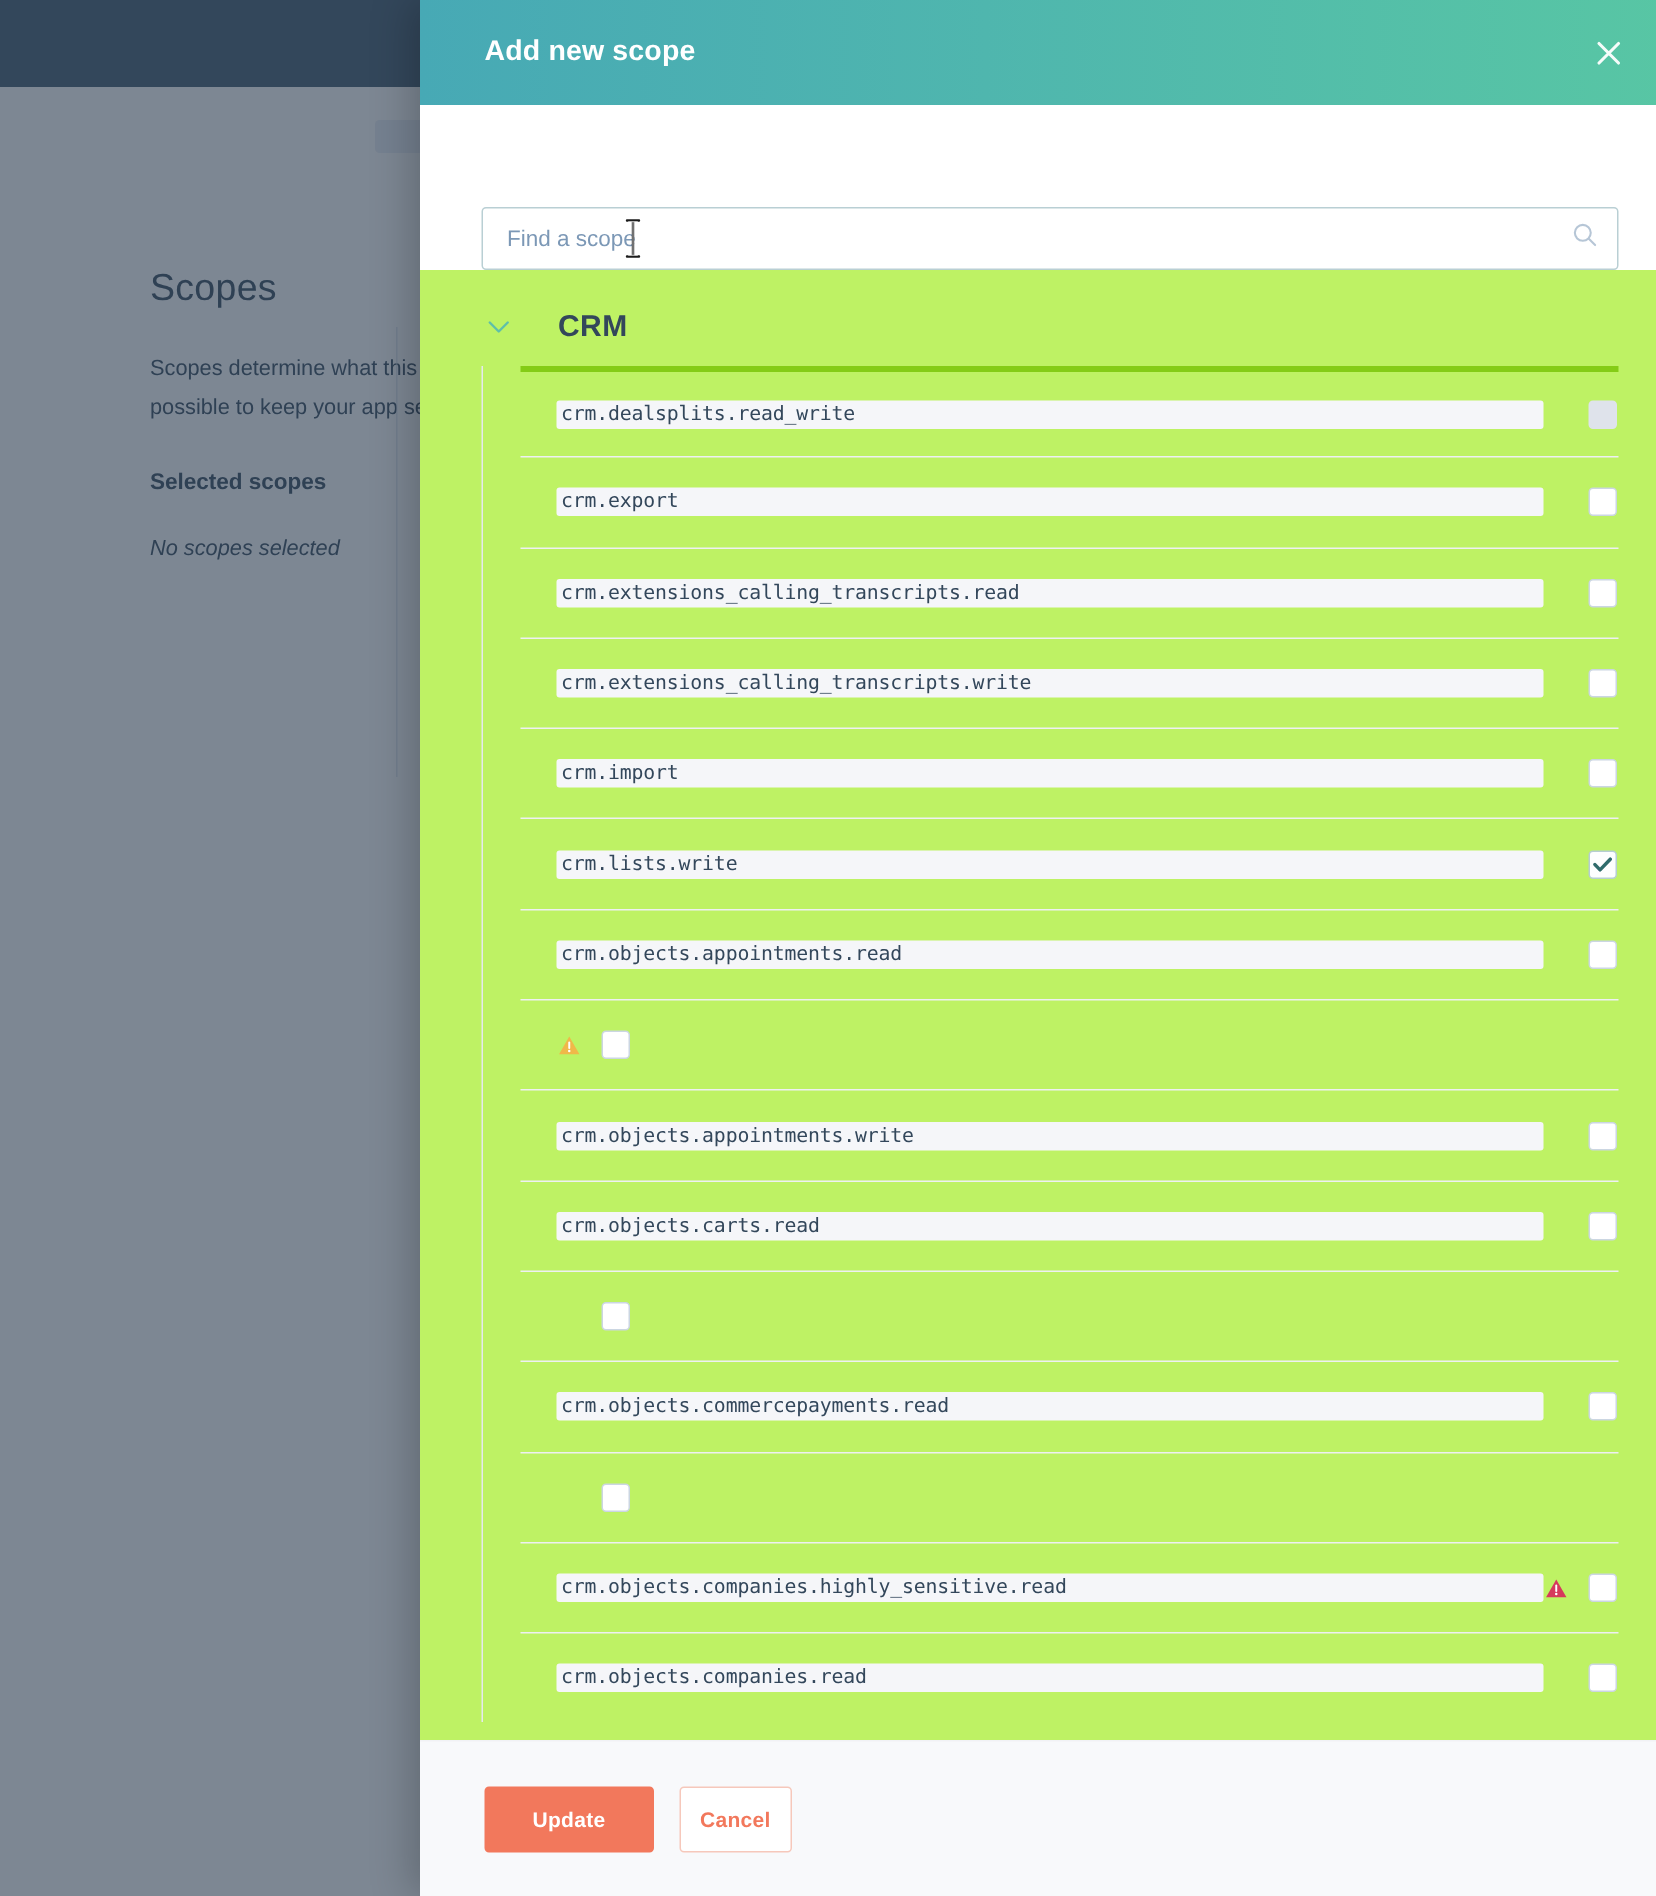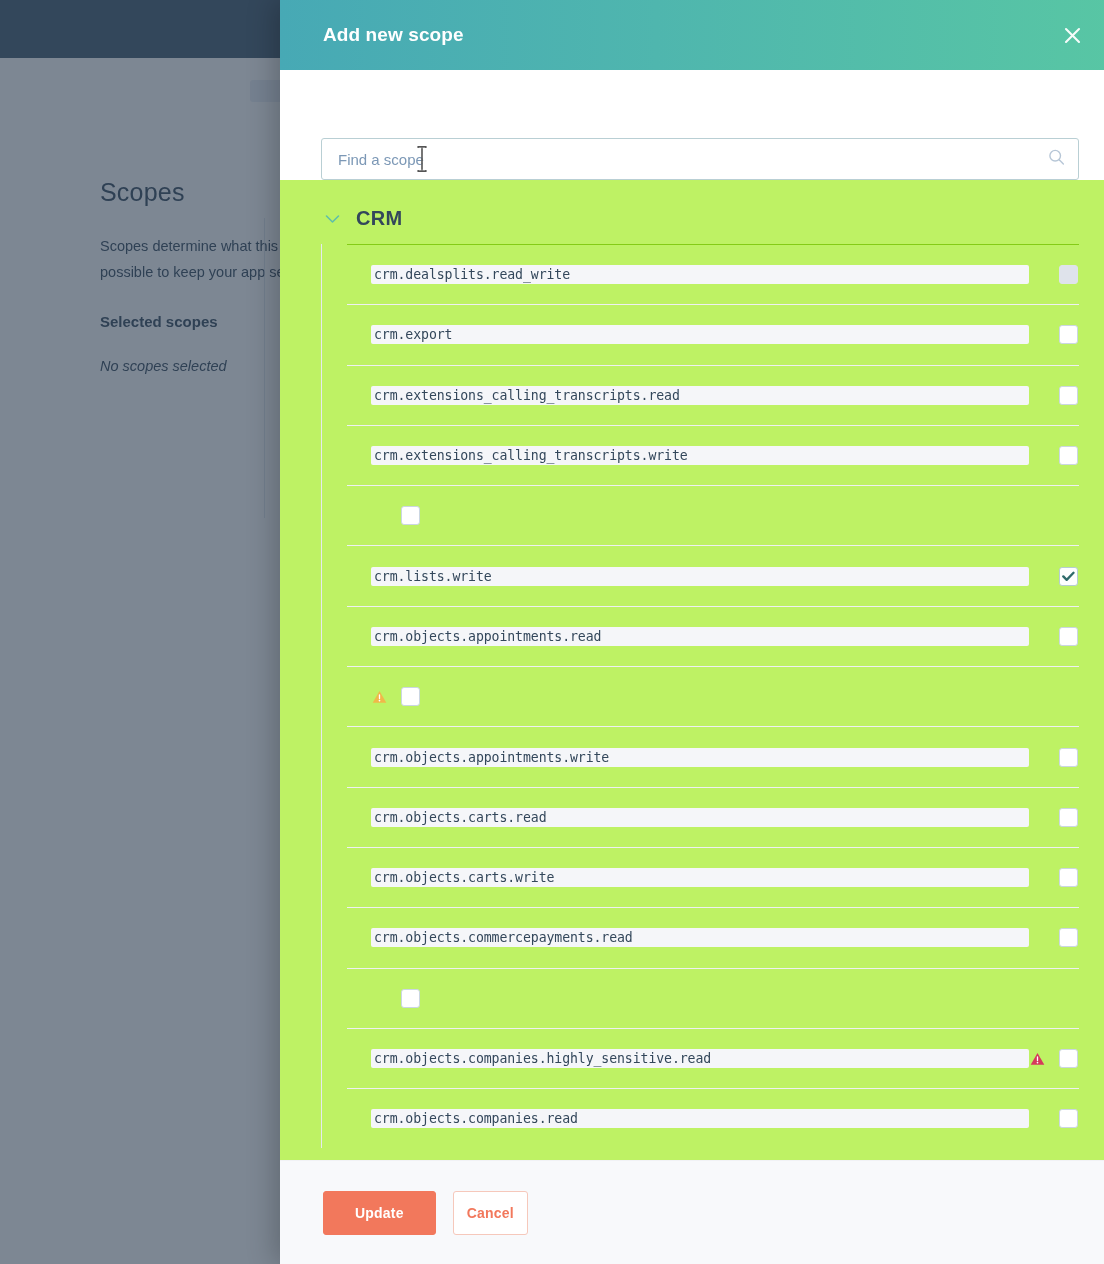--- a/index.html
+++ b/index.html
@@ -183,21 +183,21 @@
   .list-zone {
     flex: 1 1 auto;
     overflow: hidden;
     padding: 0 38px 0 41px;
     position: relative;
   }
 
   .group-header {
     display: flex;
     align-items: center;
-    gap: 16px;
+    gap: 32px;
     padding: 27px 0 14px 4px;
   }
   .chevron { display: block; }
   .group-title {
     font-size: 20px;
     font-weight: 700;
     color: #33475b;
     letter-spacing: .3px;
   }
 
@@ -213,21 +213,21 @@
     background: #e5e9ef;
   }
 
   .scope-row {
     display: flex;
     align-items: center;
     height: 60.3px;
     border-top: 1px solid #eef0f3;
     padding: 0 0 0 24px;
   }
-  .scope-row:first-child { border-top: 1px solid #84cc16; justify-content: flex-end; }
+  .scope-row:first-child { border-top: 4px solid #84cc16; justify-content: flex-end; }
 
   .scope-name {
     flex: 1 1 auto;
     font-family: "DejaVu Sans Mono", monospace;
     font-size: 13.2px;
     color: #33475b;
     background: #f5f6f9;
     padding: 2px 3px;
     border-radius: 2px;
     letter-spacing: -.1px;
@@ -376,20 +376,21 @@
               </div>
             </div>
             <div class="scope-row">
               <span class="scope-name">crm.extensions_calling_transcripts.write</span>
               <div class="row-right">
                 <span class="warn-slot"></span>
                 <span class="cbox"></span>
               </div>
             </div>
             <div class="scope-row">
+              <span class="scope-name">crm.import</span>
               <div class="row-right">
                 <span class="warn-slot"></span>
                 <span class="cbox"></span>
               </div>
             </div>
             <div class="scope-row">
               <span class="scope-name">crm.lists.write</span>
               <div class="row-right">
                 <span class="warn-slot"></span>
                 <span class="cbox checked">
@@ -426,21 +427,20 @@
               </div>
             </div>
             <div class="scope-row">
               <span class="scope-name">crm.objects.carts.read</span>
               <div class="row-right">
                 <span class="warn-slot"></span>
                 <span class="cbox"></span>
               </div>
             </div>
             <div class="scope-row">
-              <span class="scope-name">crm.objects.carts.write</span>
               <div class="row-right">
                 <span class="warn-slot"></span>
                 <span class="cbox"></span>
               </div>
             </div>
             <div class="scope-row">
               <span class="scope-name">crm.objects.commercepayments.read</span>
               <div class="row-right">
                 <span class="warn-slot"></span>
                 <span class="cbox"></span>

